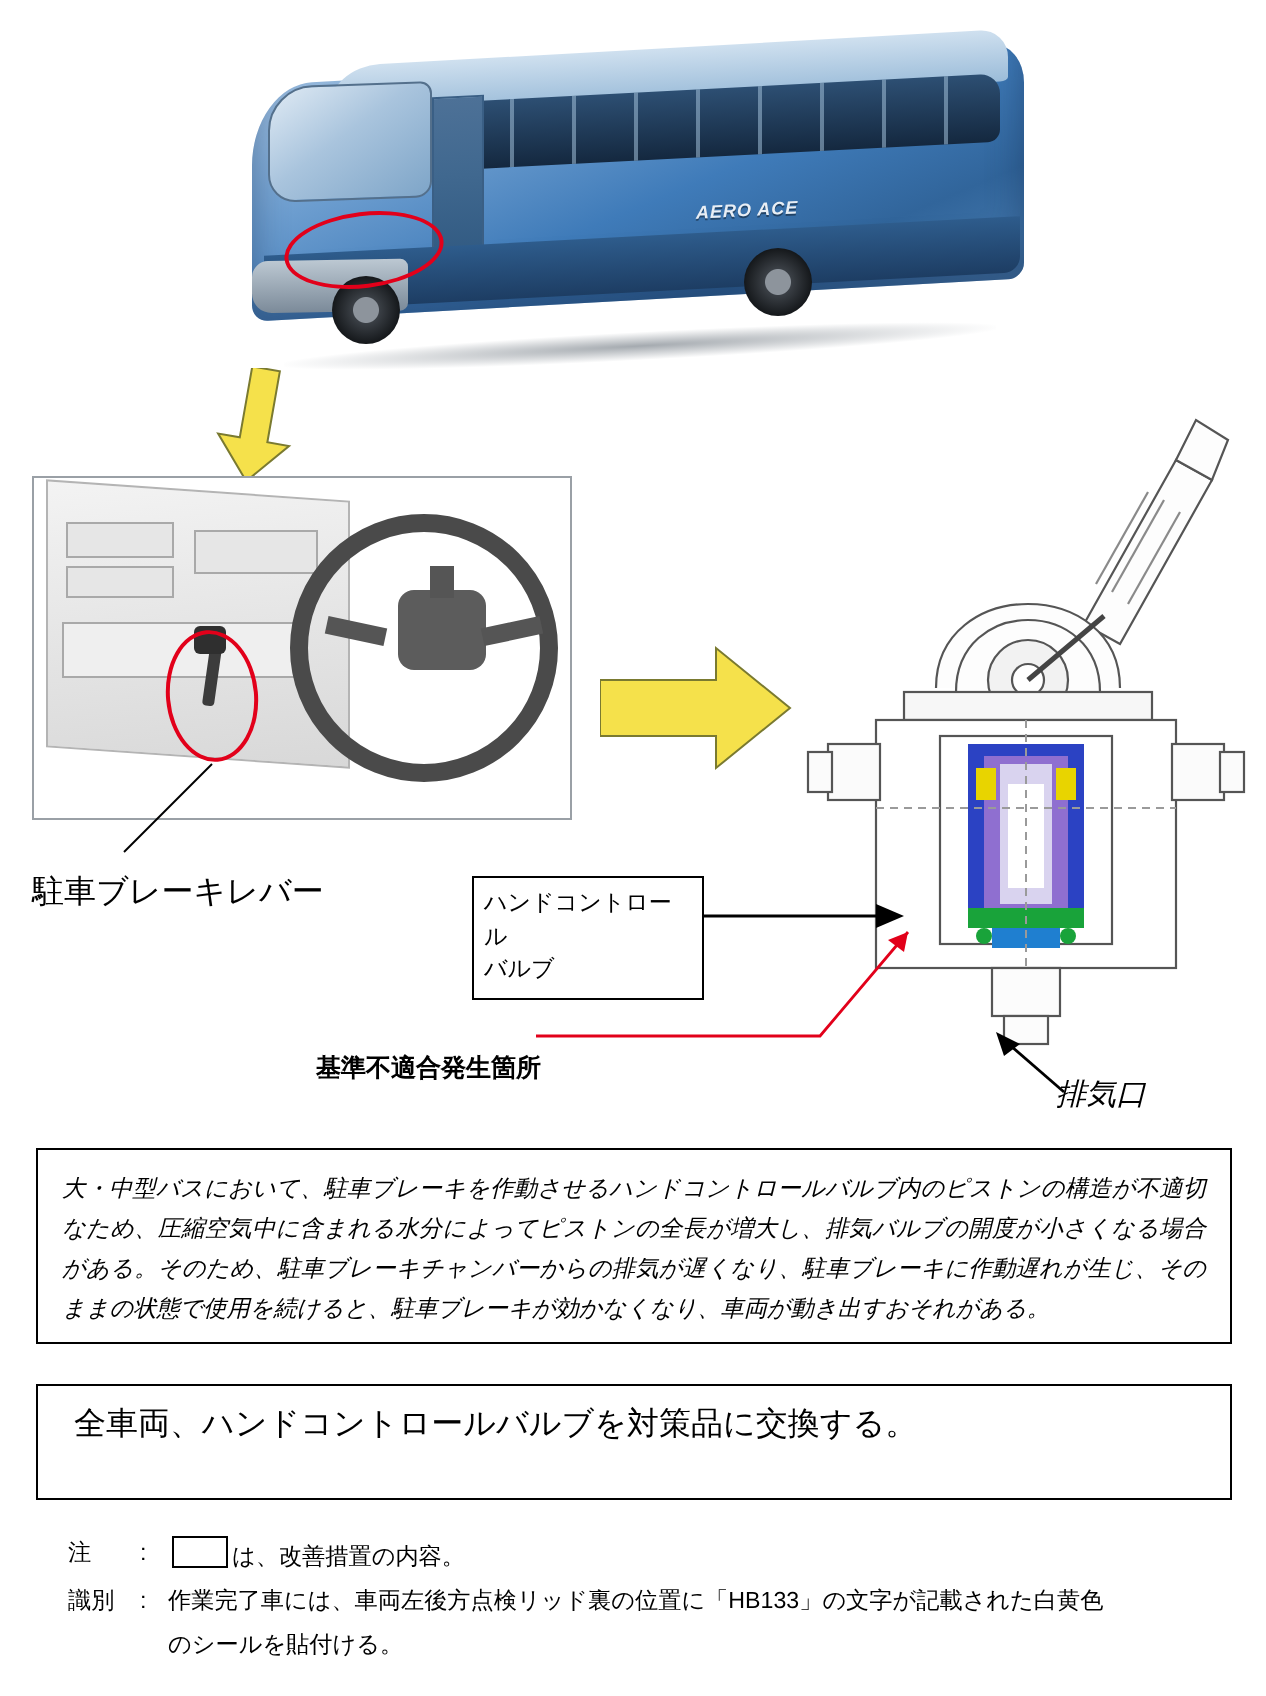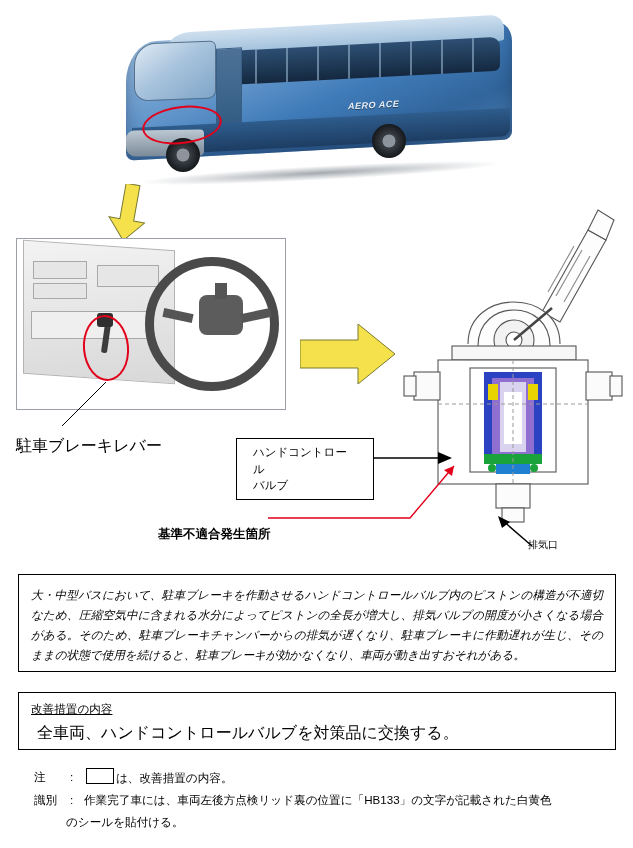--- a/index.html
+++ b/index.html
@@ -261,42 +261,43 @@
     height: 336px;
   }
 
   
   .box-label {
     position: absolute;
     border: 1px solid #000;
     background: #fff;
     font-size: 11.5px;
     line-height: 1.45;
-    padding: 5px 16px;
+    padding: 5px 5px;
     white-space: pre-line;
   }
   .label-handcontrol {
     left: 236px;
     top: 438px;
     width: 104px;
   }
   .label-fault {
     position: absolute;
     left: 158px;
     top: 526px;
     font-size: 12.5px;
     font-weight: bold;
     white-space: nowrap;
   }
   .label-exhaust {
     position: absolute;
     left: 528px;
     top: 538px;
-    font-size: 10px;
+    font-size: 15px;
     white-space: nowrap;
+    font-style: italic;
   }
 
   
   .desc-box {
     position: absolute;
     left: 18px;
     top: 574px;
     width: 598px;
     height: 98px;
     border: 1px solid #000;
@@ -358,21 +359,21 @@
     height: 14px;
     border: 1px solid #000;
     background: #fff;
     vertical-align: -2px;
     margin: 0 2px;
   }
   .note-body {
     flex: 1;
   }
   .note-indent {
-    margin-left: 32px;
+    margin-left: 50px;
   }
 </style>
 </head>
 <body>
 
 <div class="bus-photo">
   <div class="bus-body"></div>
   <div class="bus-roof"></div>
   <div class="bus-sidewindows"></div>
   <div class="bus-windshield"></div>
@@ -482,21 +483,20 @@
   <path d="M40,30 L10,4" stroke="#000" stroke-width="1.4" fill="none"></path>
   <polygon points="6,0 18,6 10,12" fill="#000"></polygon>
 </svg>
 <div class="label-exhaust">排気口</div>
 
 <div class="desc-box">
   <p>大・中型バスにおいて、駐車ブレーキを作動させるハンドコントロールバルブ内のピストンの構造が不適切なため、圧縮空気中に含まれる水分によってピストンの全長が増大し、排気バルブの開度が小さくなる場合がある。そのため、駐車ブレーキチャンバーからの排気が遅くなり、駐車ブレーキに作動遅れが生じ、そのままの状態で使用を続けると、駐車ブレーキが効かなくなり、車両が動き出すおそれがある。</p>
 </div>
 
 <div class="measure-box">
-  <p class="measure-title">改善措置の内容</p>
   <p class="measure-text">全車両、ハンドコントロールバルブを対策品に交換する。</p>
 </div>
 
 <div class="notes">
   <div class="note-row">
     <span class="note-key">注</span>
     <span class="note-colon">:</span>
     <span class="note-body"><span class="note-swatch"></span><span>は、改善措置の内容。</span></span>
   </div>
   <div class="note-row">

